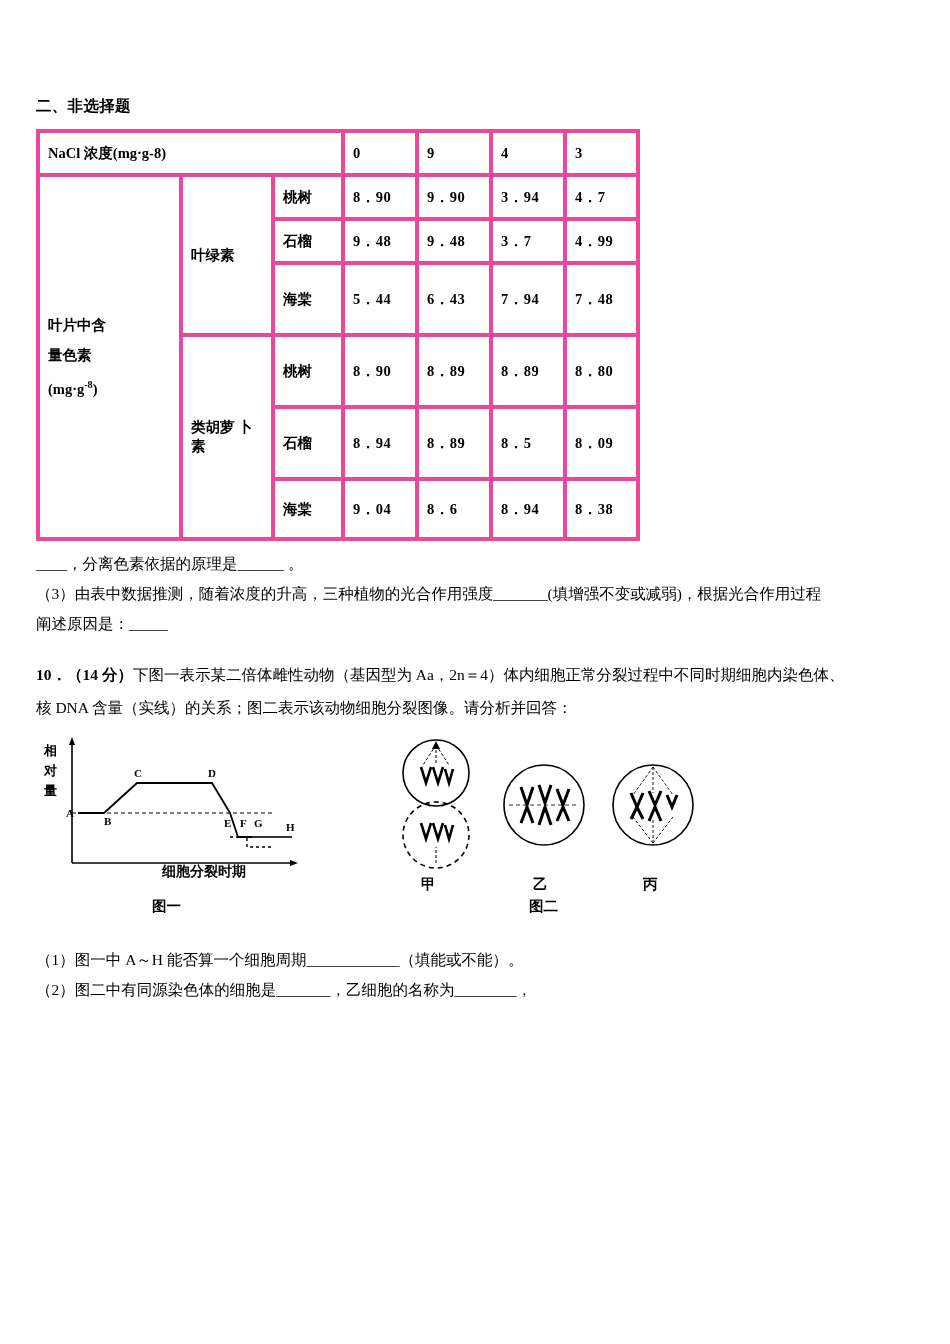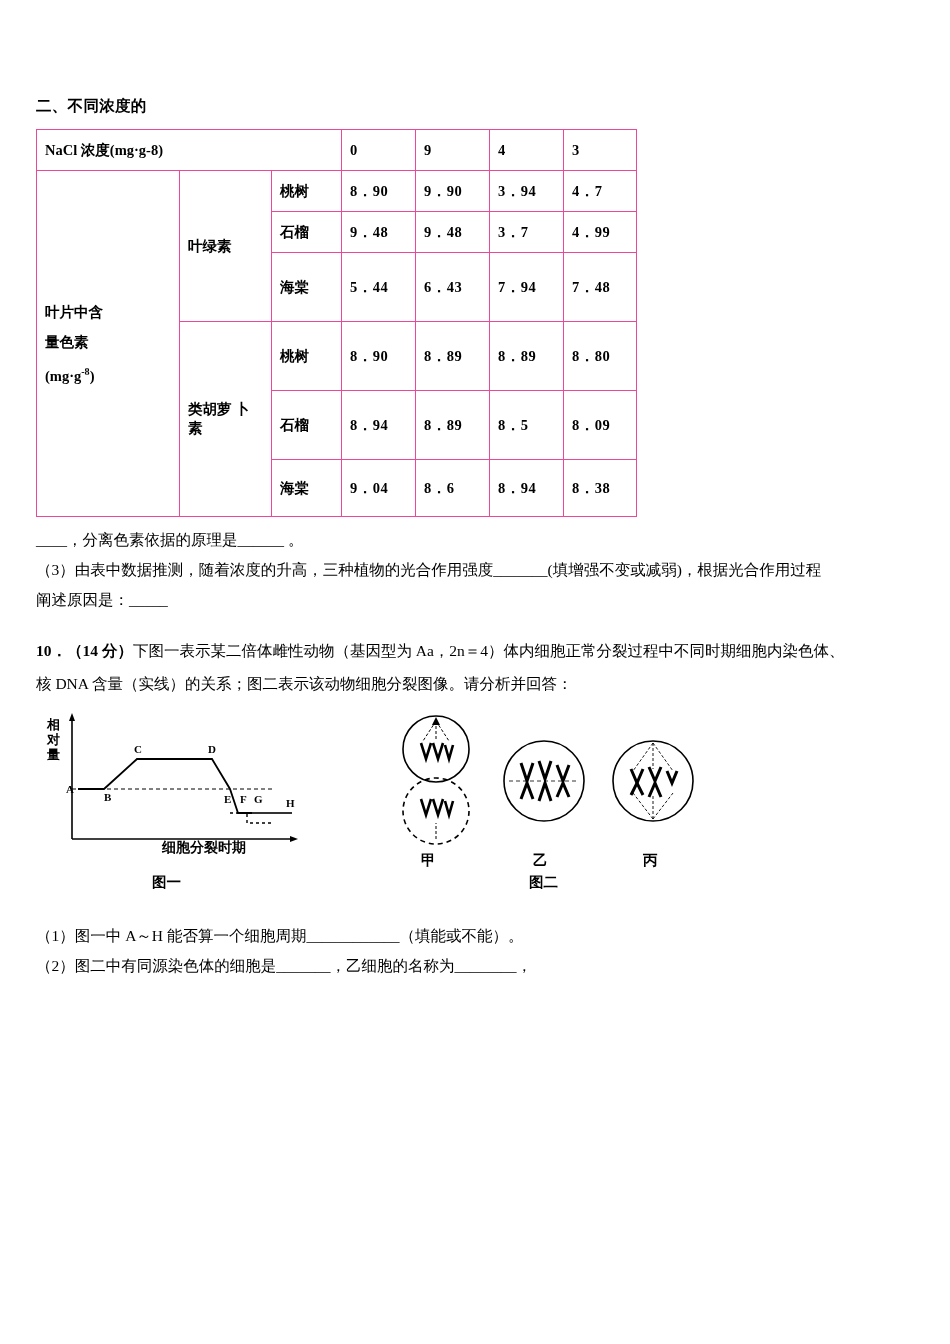--- a/index.html
+++ b/index.html
@@ -42,21 +42,21 @@
   .q-para b, .bold { font-weight: bold; }
 
   table.data {
     border-collapse: collapse;
     width: 600px;
     margin-top: 12px;
     margin-bottom: 8px;
     table-layout: fixed;
   }
   table.data td {
-    border: 1px solid #ec4899;
+    border: 4px solid #ec4899;
     font-size: 14.5px;
     font-weight: bold;
     padding: 6px 8px;
     vertical-align: middle;
     height: 28px;
   }
   td.hdr-left {
     font-weight: bold;
     font-size: 14.5px;
   }
@@ -129,41 +129,41 @@
     font-size: 14.5px;
     font-weight: bold;
   }
   .vlabel {
     position: absolute;
     left: 2px;
     top: 6px;
     width: 16px;
     font-size: 13px;
     font-weight: bold;
-    line-height: 15px;
-    text-align: right;
+    line-height: 20px;
+    text-align: left;
   }
   .xlabel {
     position: absolute;
     left: 120px;
     top: 128px;
     font-size: 14px;
     font-weight: bold;
   }
   .tail {
     margin-top: 10px;
   }
 </style>
 </head>
 <body>
 
 <div class="page">
   <div class="content">
 
-    <div class="section-title">二、不同浓度的</div>
+    <div class="section-title">二、非选择题</div>
 
     <div>
 
       <table class="data">
         <colgroup>
           <col style="width:143px">
           <col style="width:92px">
           <col style="width:70px">
           <col style="width:74px">
           <col style="width:74px">

